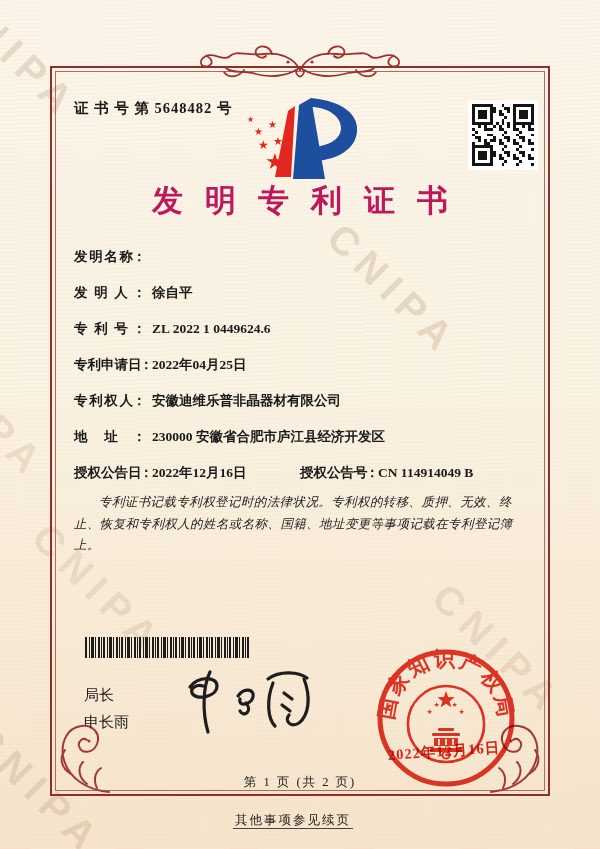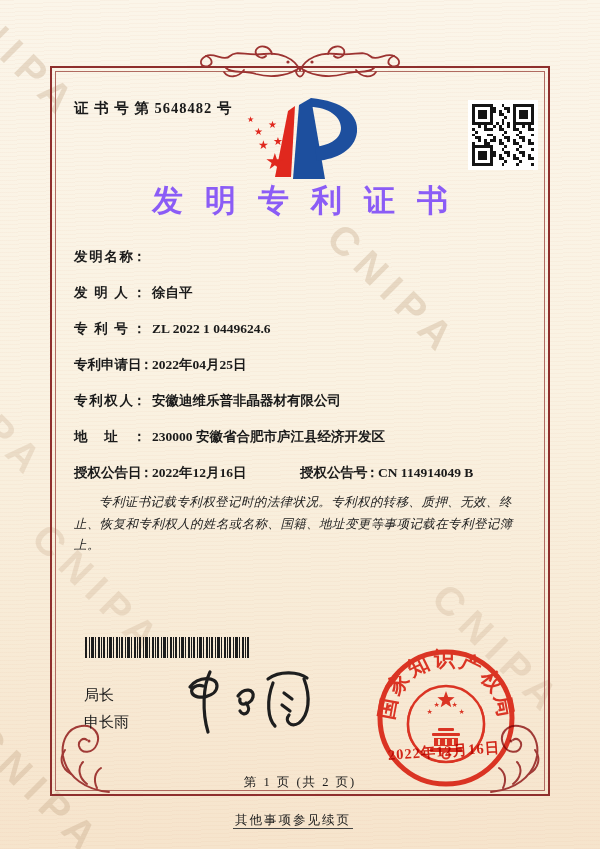--- a/index.html
+++ b/index.html
@@ -30,21 +30,21 @@
     box-sizing:border-box;border:2px solid #8e2f2d;z-index:1;
   }
   .frame::after{content:"";position:absolute;inset:3px;border:1px solid #b06a60;}
   .ornament{z-index:2;}
   
   .cert-no{left:74px;top:99px;font-size:14.5px;font-weight:bold;letter-spacing:1px;z-index:3;text-align:right;}
   .logo{left:231px;top:95px;z-index:3;}
   .qr{left:468px;top:100px;width:70px;height:70px;background:#fff;z-index:3;
       display:flex;align-items:center;justify-content:center;}
   .title{left:0;right:0;top:180px;text-align:center;font-size:31px;font-weight:bold;
-         letter-spacing:22px;text-indent:22px;color:#8b5cf6;z-index:3;}
+         letter-spacing:22px;text-indent:22px;color:#be185d;z-index:3;}
   
   .fields{left:74px;top:247px;width:456px;z-index:3;font-size:13.5px;font-weight:bold;}
   .frow{display:flex;margin-bottom:15.5px;line-height:20.5px;white-space:nowrap;}
   .flabel{display:inline-block;width:72px;text-align:justify;text-align-last:justify;flex:none;}
   .flabel::after{content:"：";margin-left:-2px;}
   .fvalue{margin-left:6px;white-space:normal;}
   .fpair1{display:flex;width:226px;flex:none;}
   
   .paras{left:74px;top:492px;width:452px;z-index:3;}
   .paras p{margin:0 0 3px;font-size:12.5px;line-height:1.72;text-indent:2em;

